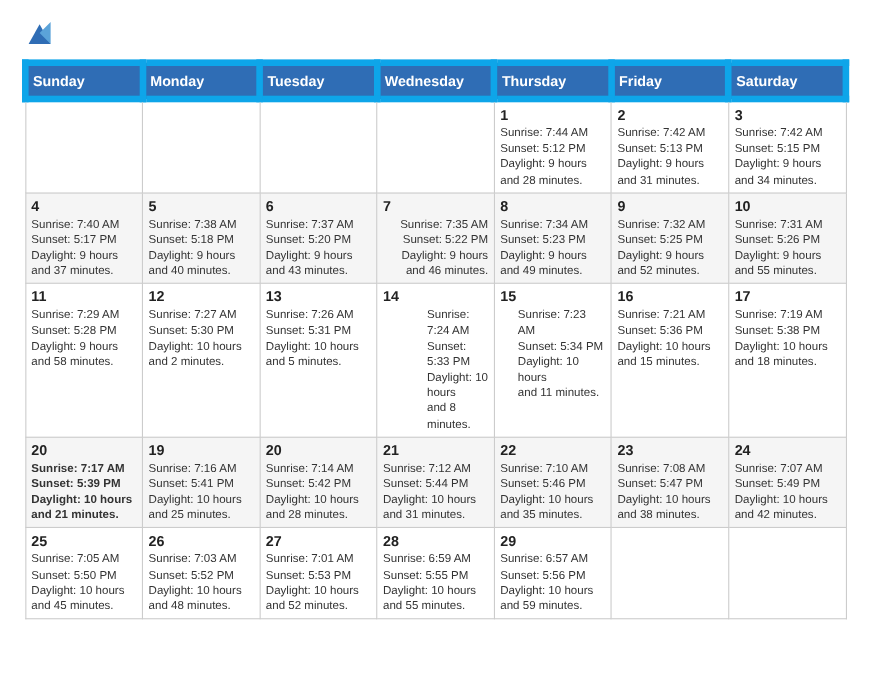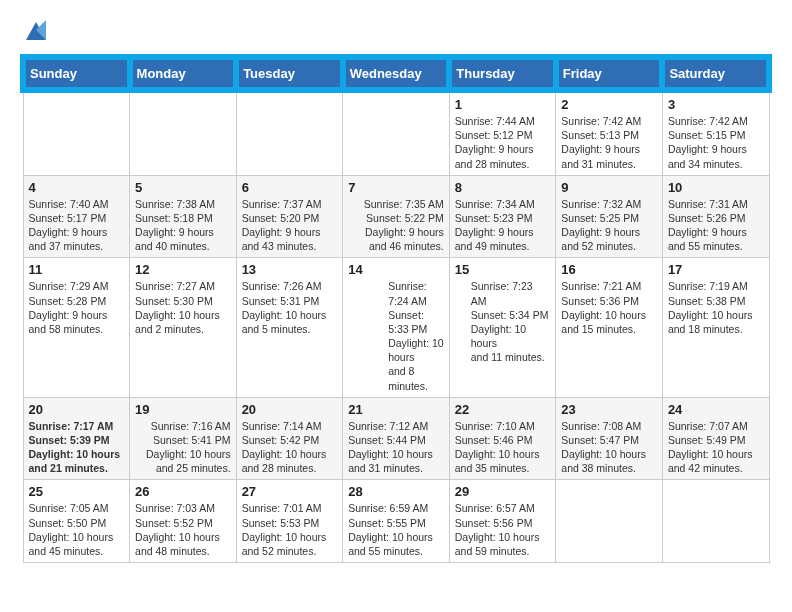--- a/index.html
+++ b/index.html
@@ -261,21 +261,21 @@
         <tr>
           <td>
             <span class="day-number">20</span>
             <div class="day-info" style="white-space: pre-line; font-weight: bold;">Sunrise: 7:17 AM
 Sunset: 5:39 PM
 Daylight: 10 hours
 and 21 minutes.</div>
           </td>
           <td>
             <span class="day-number">19</span>
-            <div class="day-info" style="white-space: pre-line; text-align: right;">Sunrise: 7:16 AM
+            <div class="day-info" style="white-space: pre-line;">Sunrise: 7:16 AM
 Sunset: 5:41 PM
 Daylight: 10 hours
 and 25 minutes.</div>
           </td>
           <td>
             <span class="day-number">20</span>
             <div class="day-info" style="white-space: pre-line;">Sunrise: 7:14 AM
 Sunset: 5:42 PM
 Daylight: 10 hours
 and 28 minutes.</div>

